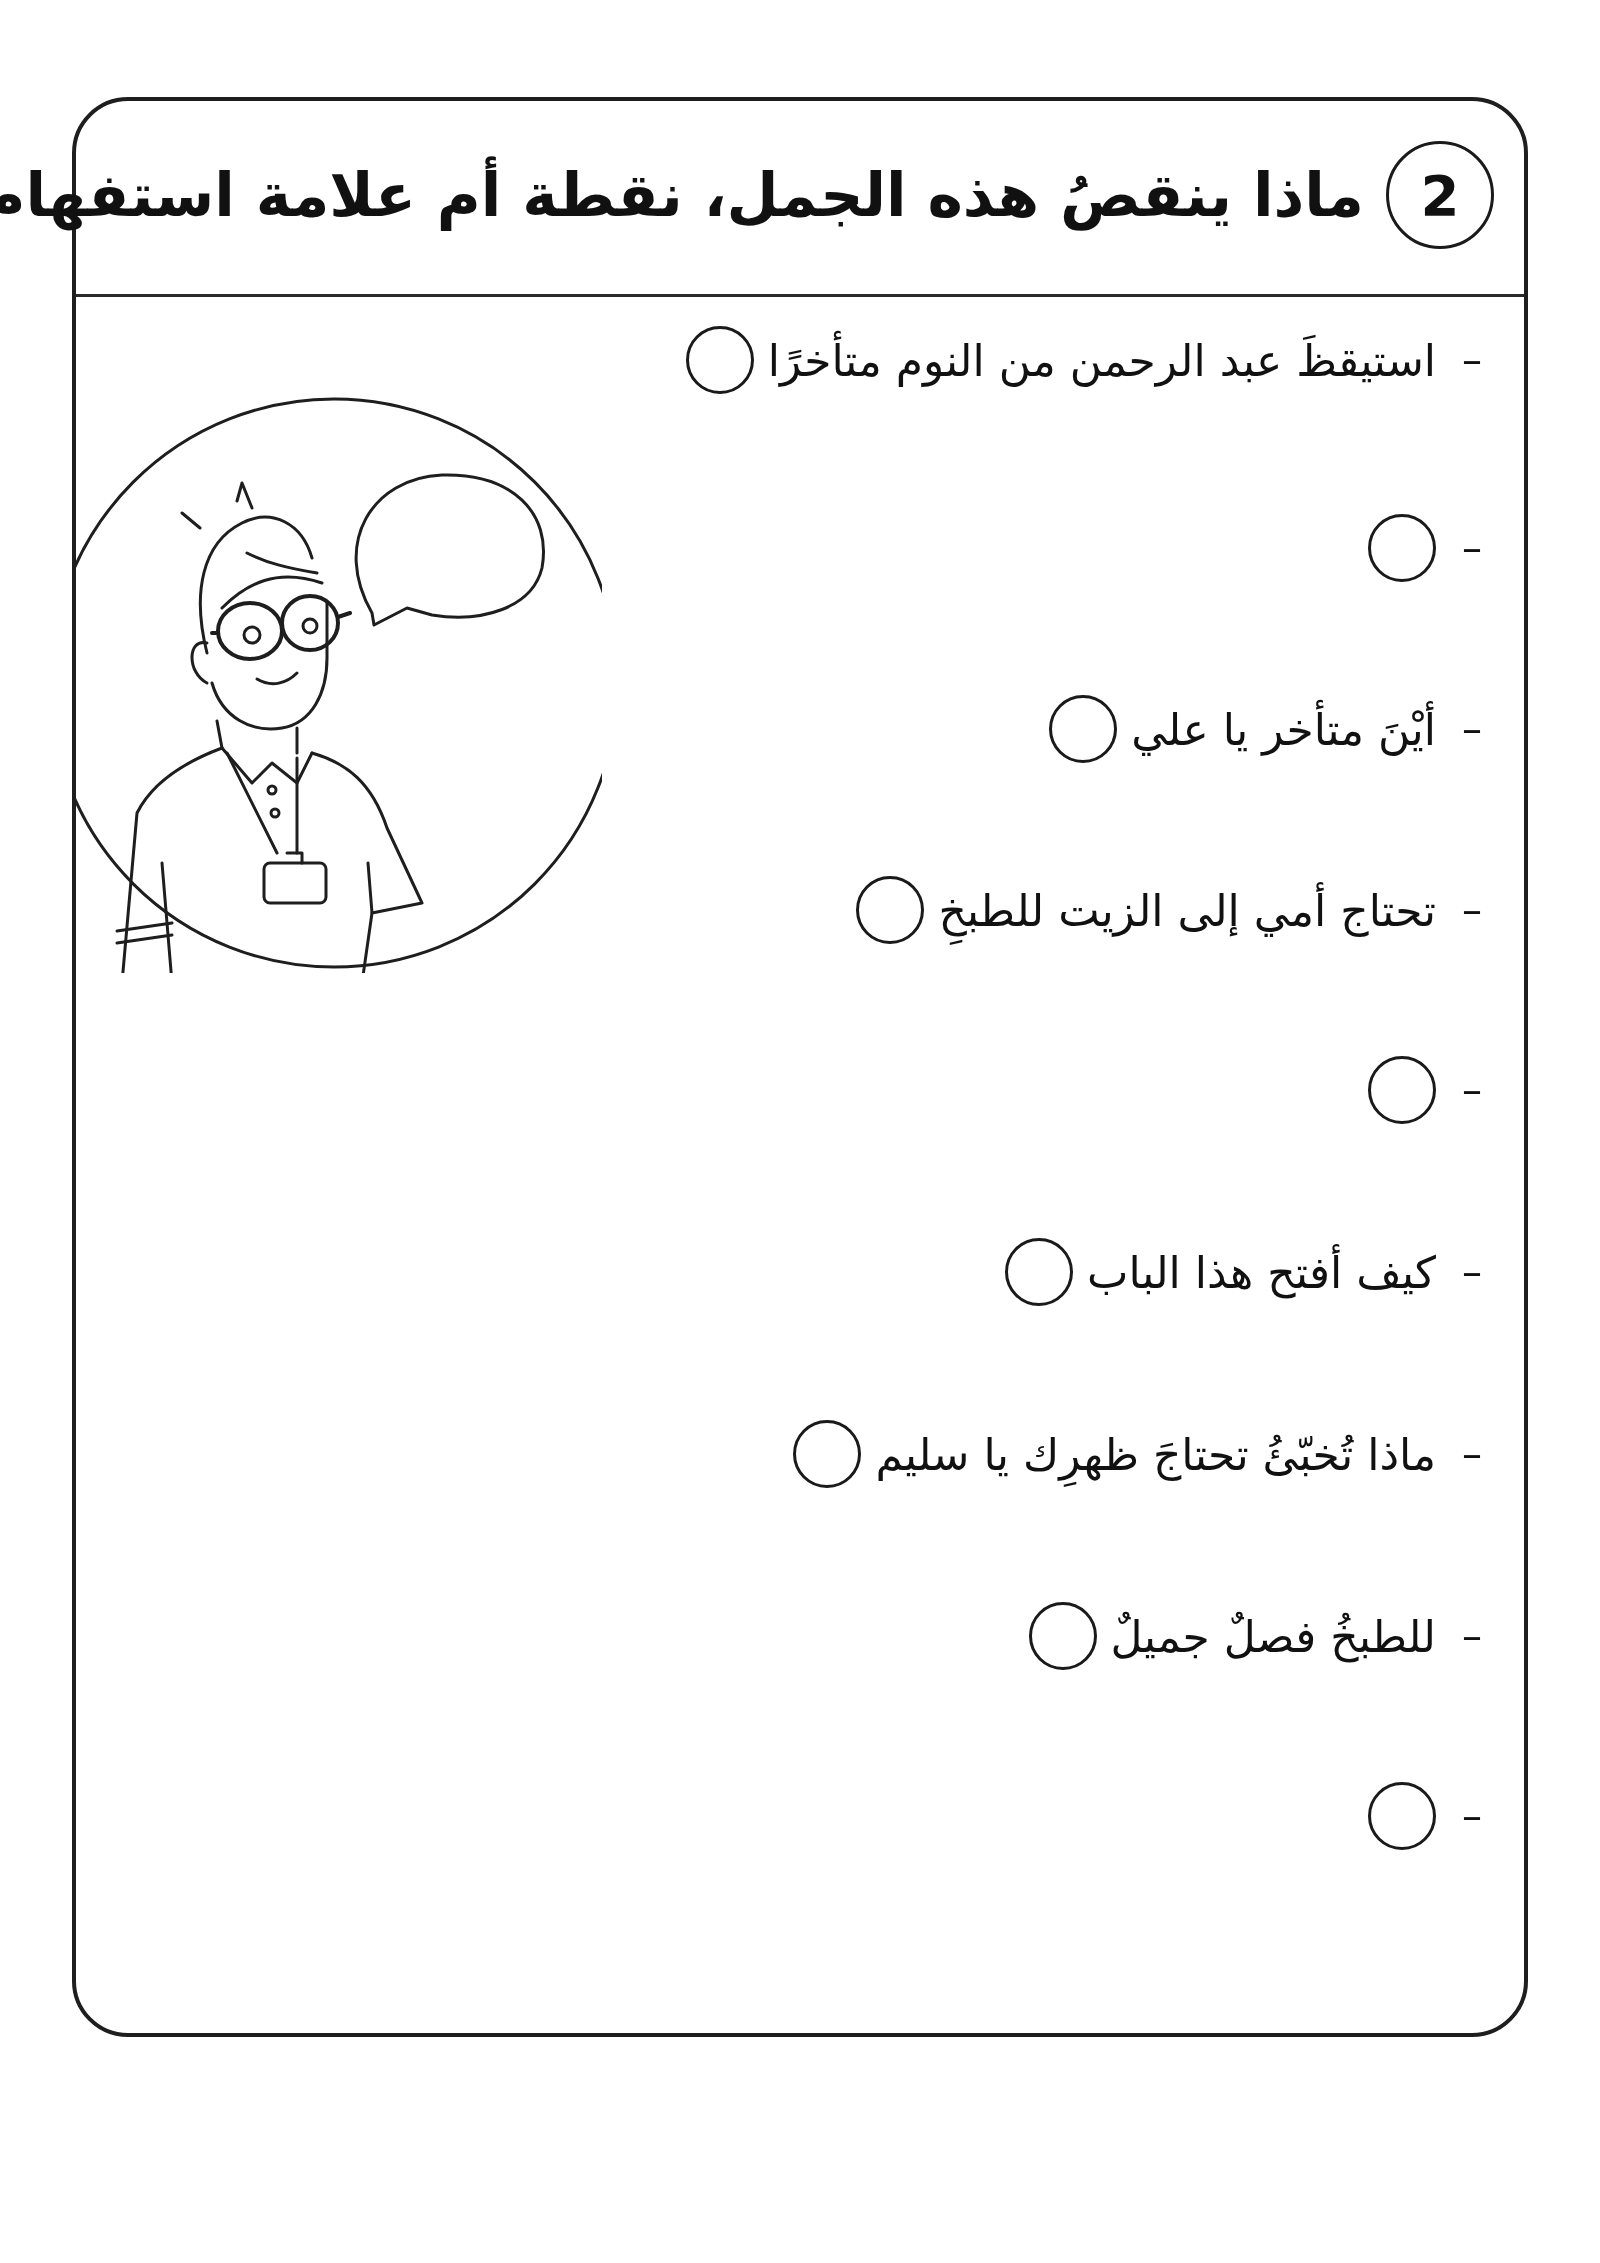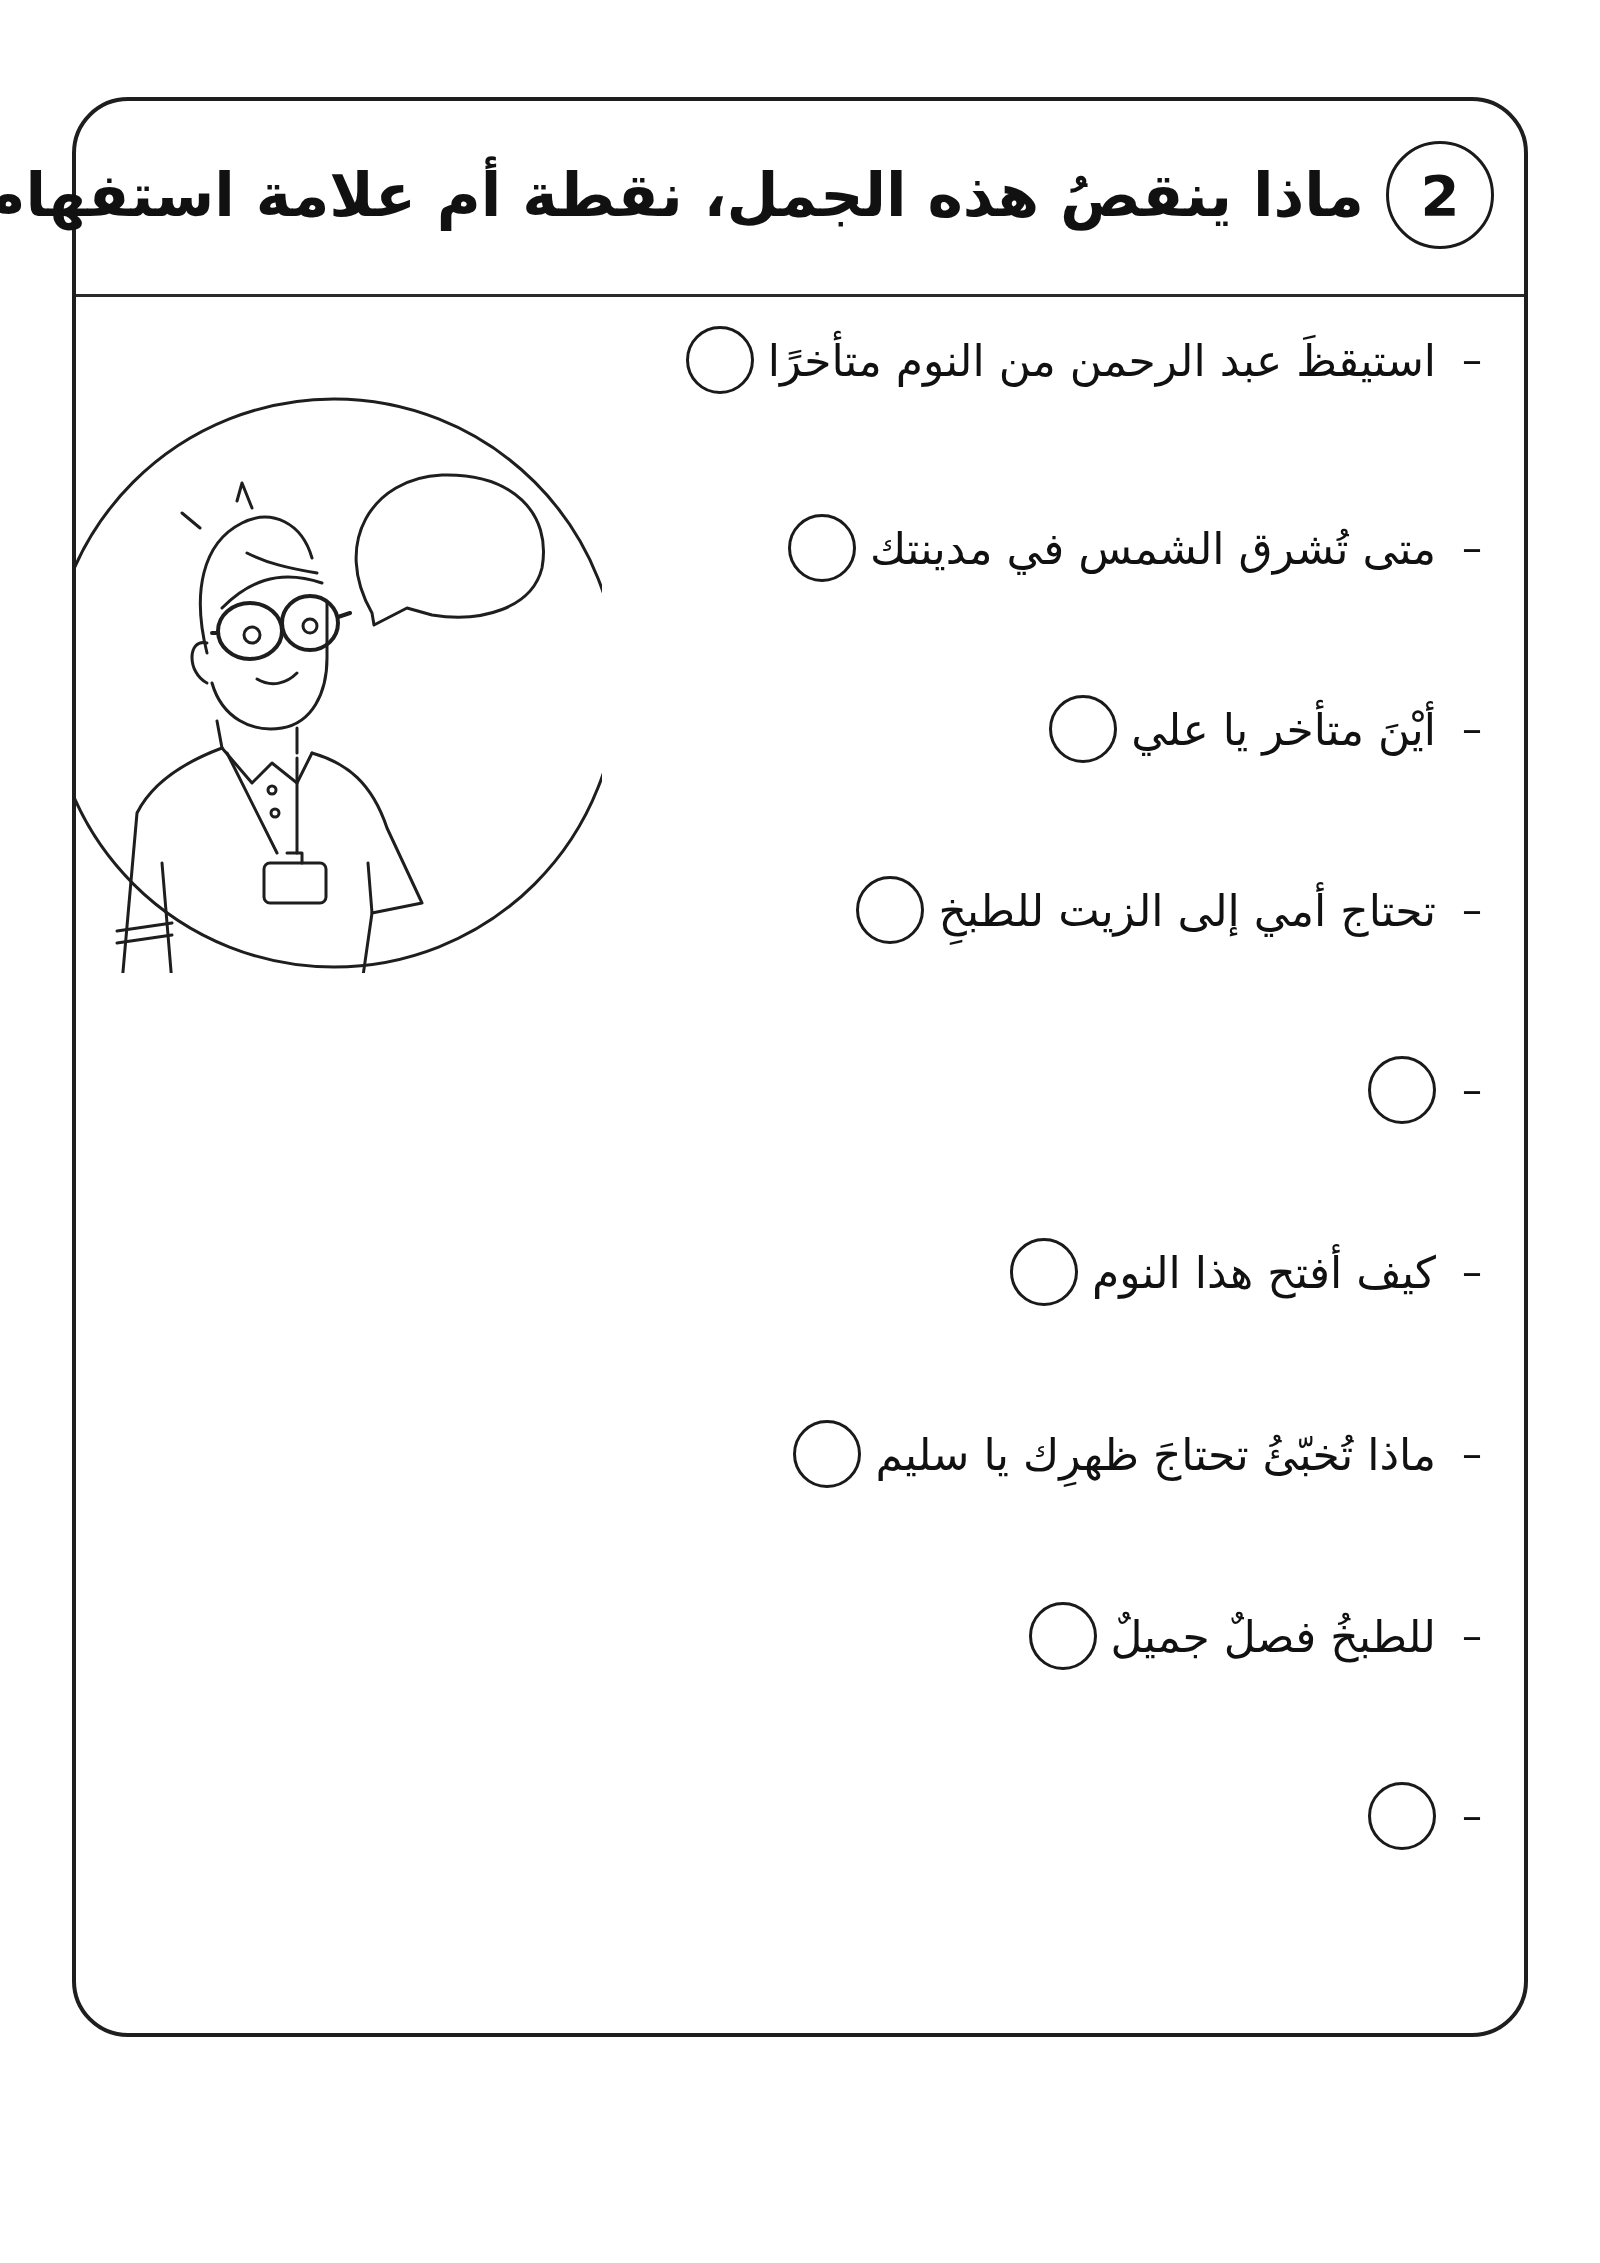--- a/index.html
+++ b/index.html
@@ -84,40 +84,39 @@
   </div>
 
   <div class="items">
     <div class="item" style="top:0px; margin-top:-8px; transform:translateY(26px);">
       <span class="dash">–</span>
       <span class="sentence">استيقظَ عبد الرحمن من النوم متأخرًا</span>
       <span class="answer-circle"></span>
     </div>
     <div class="item" style="top:206px;">
       <span class="dash">–</span>
-      <span class="sentence">متى تُشرق الشمس في مدينتك</span>
       <span class="answer-circle"></span>
     </div>
     <div class="item" style="top:387px;">
       <span class="dash">–</span>
       <span class="sentence">أيْنَ متأخر يا علي</span>
       <span class="answer-circle"></span>
     </div>
     <div class="item" style="top:568px;">
       <span class="dash">–</span>
       <span class="sentence">تحتاج أمي إلى الزيت للطبخِ</span>
       <span class="answer-circle"></span>
     </div>
     <div class="item" style="top:748px;">
       <span class="dash">–</span>
       <span class="answer-circle"></span>
     </div>
     <div class="item" style="top:930px;">
       <span class="dash">–</span>
-      <span class="sentence">كيف أفتح هذا النوم</span>
+      <span class="sentence">كيف أفتح هذا الباب</span>
       <span class="answer-circle"></span>
     </div>
     <div class="item" style="top:1112px;">
       <span class="dash">–</span>
       <span class="sentence">ماذا تُخبّئُ تحتاجَ ظهرِك يا سليم</span>
       <span class="answer-circle"></span>
     </div>
     <div class="item" style="top:1294px;">
       <span class="dash">–</span>
       <span class="sentence">للطبخُ فصلٌ جميلٌ</span>

